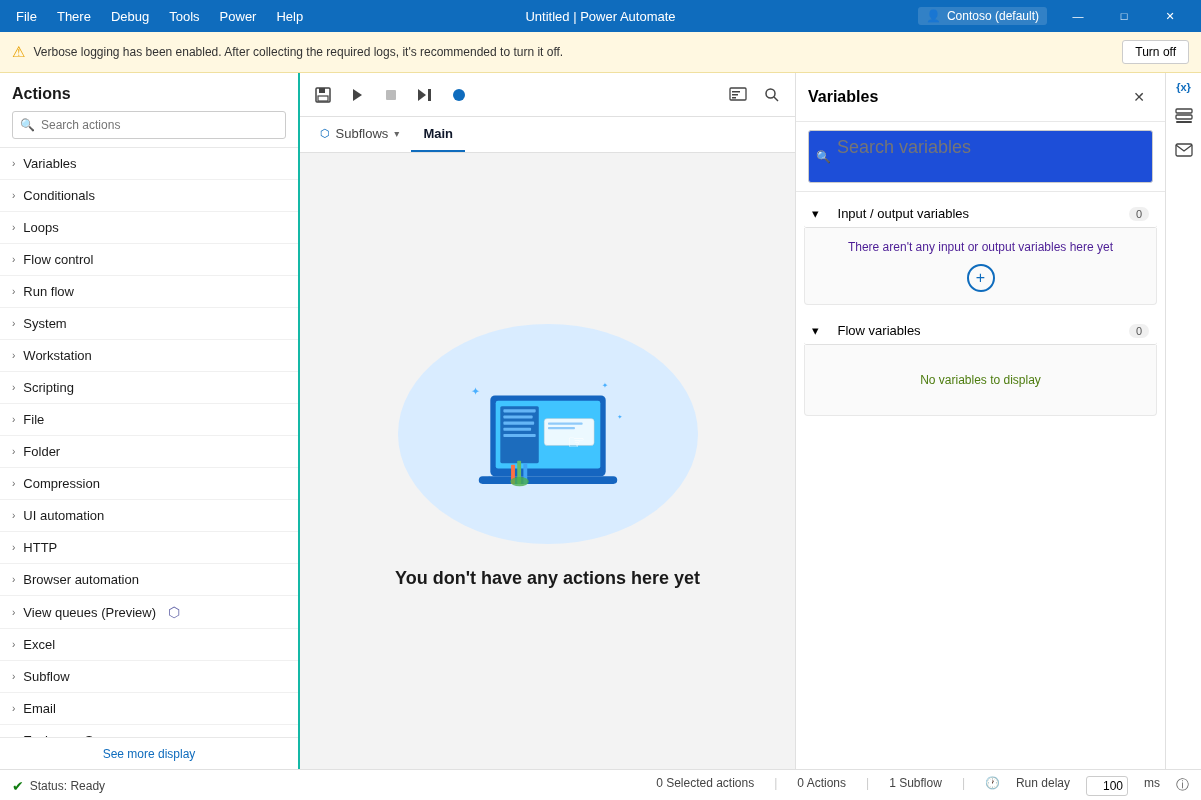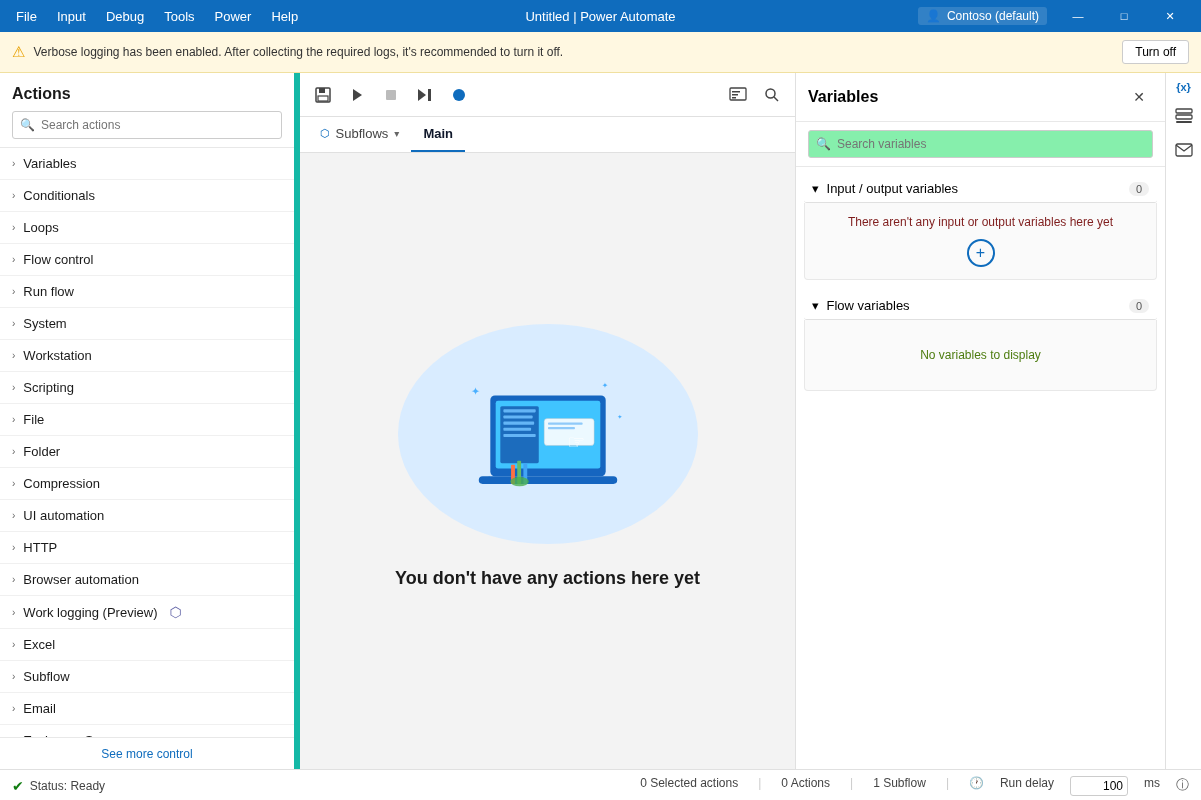--- a/index.html
+++ b/index.html
@@ -33,21 +33,21 @@
       border-radius: 3px; cursor: pointer; font-size: 12px; white-space: nowrap;
     }
 
     
     .main-layout {
       display: flex; height: calc(800px - 32px - 40px - 32px);
     }
 
     
     .actions-panel {
-      width: 300px; background: white; border-right: 6px solid #14b8a6;
+      width: 300px; background: white; border-right: 2px solid #14b8a6;
       display: flex; flex-direction: column; overflow: hidden;
       position: relative;
     }
     .actions-header {
       padding: 12px 12px 8px 12px; font-size: 16px; font-weight: 600; color: #1a1a1a;
     }
     .search-box {
       margin: 0 12px 8px 12px; position: relative;
     }
     .search-box input {
@@ -141,45 +141,45 @@
       padding: 10px 12px; border-bottom: 1px solid #e8e8e8;
     }
     .variables-title { font-size: 16px; font-weight: 600; }
     .variables-close { width: 28px; height: 28px; display: flex; align-items: center; justify-content: center; cursor: pointer; border-radius: 3px; font-size: 14px; color: #444; border: none; background: transparent; }
     .variables-search {
       padding: 8px 12px; border-bottom: 1px solid #e8e8e8;
     }
     .variables-search-box { position: relative; }
     .variables-search-box input {
       width: 100%; border: 1px solid #ccc; border-radius: 3px;
-      padding: 6px 8px 6px 28px; font-size: 12px; outline: none; background: #86efac;
+      padding: 6px 8px 24px 28px; font-size: 18px; outline: none; background: #1d4ed8;
     }
     .var-search-icon {
       position: absolute; left: 8px; top: 50%; transform: translateY(-50%);
       color: #888; font-size: 12px;
     }
 
     
     .variables-body { flex: 1; overflow-y: auto; padding: 8px; }
     .var-section { margin-bottom: 12px; }
     .var-section-header {
       display: flex; align-items: center; gap: 8px;
       padding: 6px 8px; cursor: pointer; border-radius: 3px;
       border-bottom: 1px solid #e0e0e0;
     }
-    .var-section-title { font-size: 13px; font-weight: 500; flex: 1; }
+    .var-section-title { font-size: 13px; font-weight: 500; flex: 1; margin-left: 11px; }
     .var-badge {
       background: #f0f0f0; border-radius: 10px; padding: 1px 7px;
       font-size: 11px; color: #555;
     }
     .var-section-content {
       padding: 12px 8px; background: #fafafa; border-radius: 0 0 4px 4px;
       border: 1px solid #e8e8e8; border-top: none; text-align: center;
     }
-    .var-empty-text { color: #7f1d1d; font-size: 12px; margin-bottom: 10px; }
+    .var-empty-text { color: #4c1d95; font-size: 12px; margin-bottom: 10px; }
     .var-add-btn {
       width: 28px; height: 28px; border: 2px solid #0f6cbd; border-radius: 50%;
       display: flex; align-items: center; justify-content: center;
       cursor: pointer; color: #0f6cbd; font-size: 16px; margin: 0 auto;
       background: transparent;
     }
     .var-no-display { color: #4d7c0f; font-size: 12px; padding: 16px 0; }
 
     
     .right-icons {
@@ -195,37 +195,37 @@
     
     .status-bar {
       background: white; border-top: 1px solid #e0e0e0;
       display: flex; align-items: center; justify-content: space-between;
       padding: 0 12px; height: 32px; font-size: 12px; color: #444;
     }
     .status-left { display: flex; align-items: center; gap: 6px; }
     .status-right { display: flex; align-items: flex-start; gap: 16px; }
     .status-ok { color: #107c10; font-size: 14px; }
     .run-delay-input {
-      width: 58px; border: 1px solid #ccc; border-radius: 3px;
+      width: 42px; border: 1px solid #ccc; border-radius: 3px;
       padding: 2px 4px; font-size: 12px; text-align: right;
     }
     .status-separator { color: #ccc; margin: 0 4px; }
     .info-icon { color: #666; font-size: 13px; cursor: pointer; }
 
     
     .chevron-down { font-size: 10px; color: #666; }
   </style>
 </head>
 <body>
 
 <div class="titlebar">
   <div class="titlebar-left">
     <div class="titlebar-menu">
       <span>File</span>
-      <span>Input</span>
+      <span>There</span>
       <span>Debug</span>
       <span>Tools</span>
       <span>Power</span>
       <span>Help</span>
     </div>
   </div>
   <div class="titlebar-center">Untitled | Power Automate</div>
   <div class="titlebar-right">
     <div class="titlebar-account">
       <span>👤</span>
@@ -307,21 +307,21 @@
       <div class="action-item">
         <span class="action-chevron">›</span>
         <span>HTTP</span>
       </div>
       <div class="action-item">
         <span class="action-chevron">›</span>
         <span>Browser automation</span>
       </div>
       <div class="action-item">
         <span class="action-chevron">›</span>
-        <span>Work logging (Preview)</span>
+        <span>View queues (Preview)</span>
         <span style="color:#6264a7; font-size:14px; margin-left:4px;">⬡</span>
       </div>
       <div class="action-item">
         <span class="action-chevron">›</span>
         <span>Excel</span>
       </div>
       <div class="action-item">
         <span class="action-chevron">›</span>
         <span>Subflow</span>
       </div>
@@ -329,21 +329,21 @@
         <span class="action-chevron">›</span>
         <span>Email</span>
       </div>
       <div class="action-item">
         <span class="action-chevron">›</span>
         <span>Exchange Server</span>
       </div>
 
     </div>
     <div class="see-more">
-      <a>See more control</a>
+      <a>See more display</a>
     </div>
   </div>
 
   <div class="flow-panel">
     <div class="flow-toolbar">
       <div class="flow-toolbar-left">
         <button class="toolbar-btn">
           <svg width="18" height="18" viewBox="0 0 18 18" fill="none">
             <rect x="2" y="2" width="14" height="14" rx="1" stroke="#444" stroke-width="1.5" fill="none"></rect>
             <rect x="5" y="2" width="6" height="5" fill="#444"></rect>

